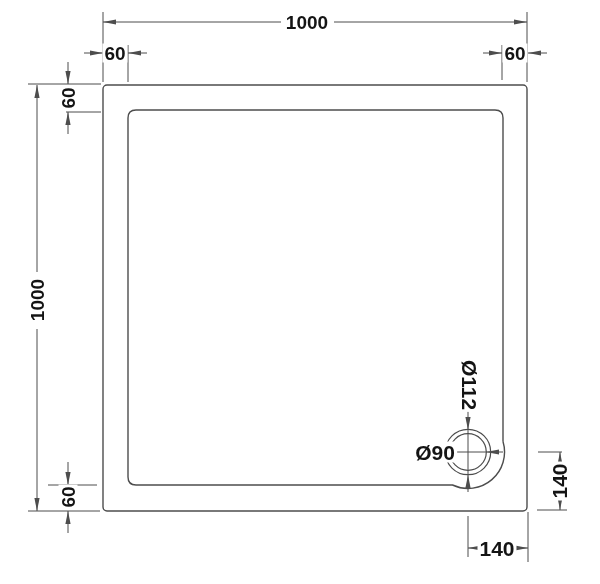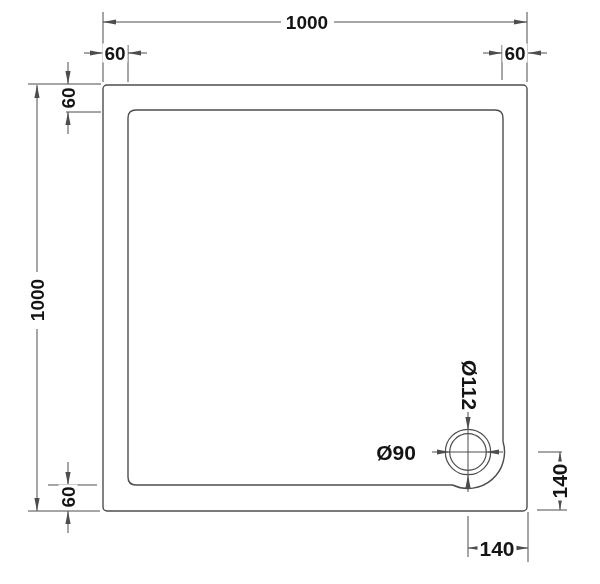--- a/index.html
+++ b/index.html
@@ -159,18 +159,18 @@
   <span class="dim-label" style="left:515px; top:53px;">60</span>
 
   <span class="dim-label rot-ccw" style="left:37px; top:300px;">1000</span>
 
   <span class="dim-label rot-ccw" style="left:68px; top:98px;">60</span>
 
   <span class="dim-label rot-ccw" style="left:68px; top:497px;">60</span>
 
   <span class="dim-label lg rot-cw" style="left:469px; top:385px;">Ø112</span>
 
-  <span class="dim-label lg" style="left:396px; top:452px;">Ø90</span>
+  <span class="dim-label lg" style="left:435px; top:452px;">Ø90</span>
 
   <span class="dim-label lg rot-ccw" style="left:559px; top:481px;">140</span>
 
   <span class="dim-label lg" style="left:497px; top:548px;">140</span>
 </div>
 
 </body></html>

